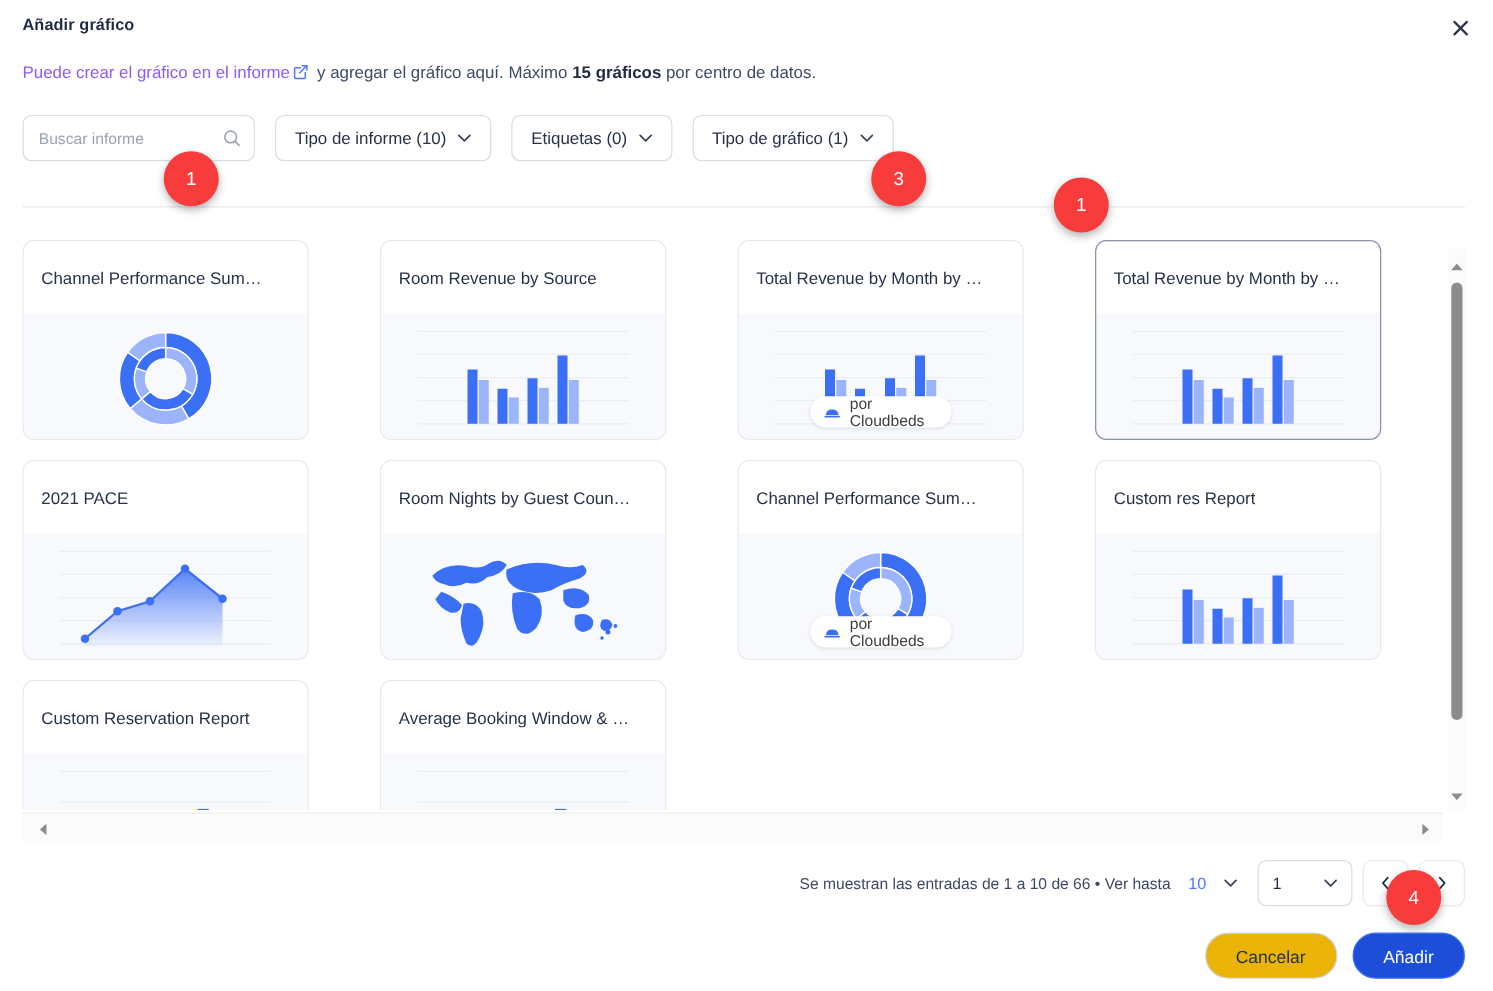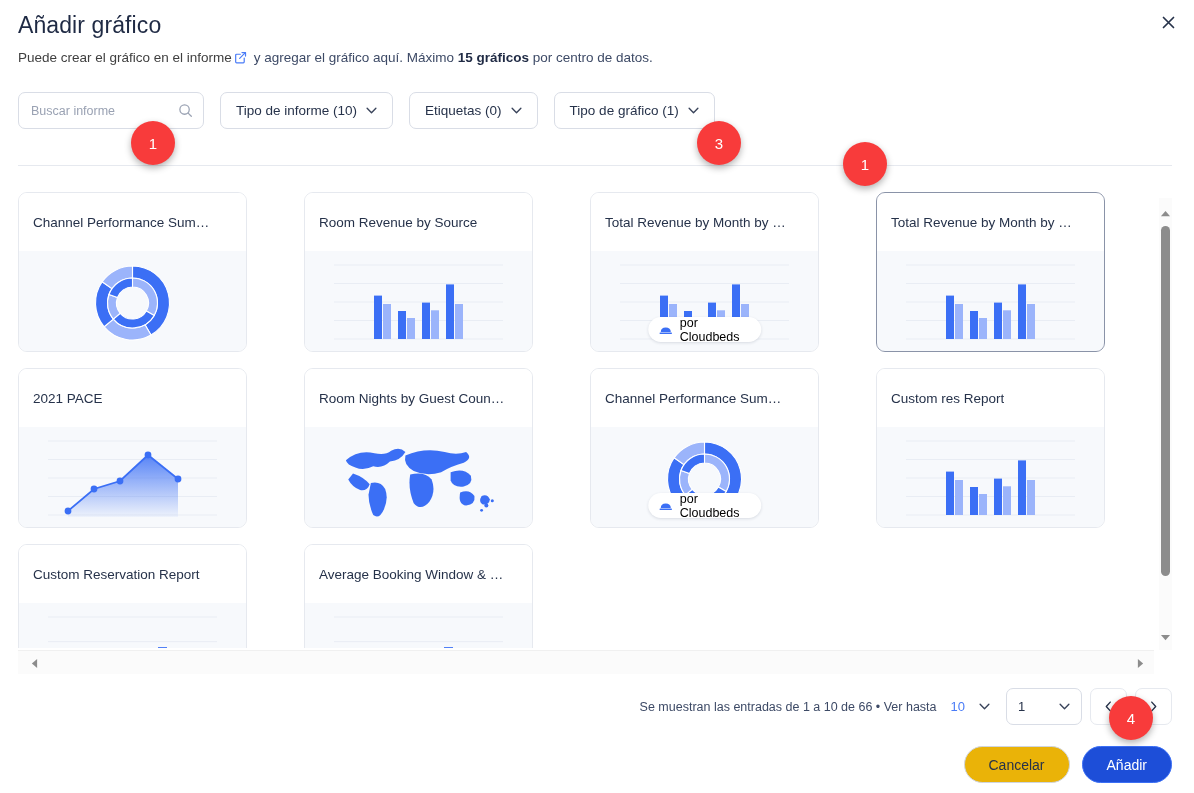--- a/index.html
+++ b/index.html
@@ -10,35 +10,35 @@
     font-family: "Liberation Sans", sans-serif;
     color: #26324a;
     overflow: hidden;
   }
 
   #app { position: relative; width: 1194px; height: 793px; background: #fff; }
 
   
   .dlg-title {
     position: absolute; left: 18px; top: 12px;
-    font-size: 23px; font-weight: 400; color: #1f2a44;
+    font-size: 13px; font-weight: 700; color: #1f2a44;
     letter-spacing: .1px;
   }
   .close-btn {
     position: absolute; right: 12px; top: 8px;
     width: 28px; height: 28px; display: flex; align-items: center; justify-content: center;
     cursor: pointer; color: #26324a;
   }
   .close-btn svg { display: block; }
 
   .subtitle {
     position: absolute; left: 18px; top: 50px;
     font-size: 13.5px; color: #3d4a66; white-space: nowrap;
   }
-  .subtitle .lnk { color: #404040; cursor: pointer; }
+  .subtitle .lnk { color: #8b5cf6; cursor: pointer; }
   .subtitle .ext { display: inline-block; vertical-align: -2px; margin: 0 3px 0 2px; }
   .subtitle b { font-weight: 700; color: #1f2a44; }
 
   
   .filters { position: absolute; left: 18px; top: 92px; display: flex; gap: 16px; }
 
   .search-box {
     position: relative; width: 186px; height: 37px;
     border: 1px solid #d9dde6; border-radius: 7px; background: #fff;
     display: flex; align-items: center; padding: 0 10px 0 12px;
@@ -92,21 +92,21 @@
     display: flex; align-items: center; justify-content: center;
   }
   .thumb { position: relative; width: 100%; height: 100%; }
 
   .cb-badge {
     position: absolute; left: 50%; transform: translateX(-50%);
     bottom: 9px; height: 25px;
     background: #fff; border-radius: 13px;
     display: flex; align-items: center; gap: 7px;
     padding: 0 13px 0 10px;
-    font-size: 12.5px; color: #000000; font-weight: 500;
+    font-size: 12.5px; color: #404040; font-weight: 500;
     box-shadow: 0 1px 3px rgba(30,40,70,.14);
   }
   .cb-badge .cbi { color: #3b6ff5; display: flex; }
 
   
   .vscroll {
     position: absolute; right: 22px; top: 198px; width: 13px; height: 452px;
     background: #fbfbfb;
   }
   .vscroll .thumb-v {

